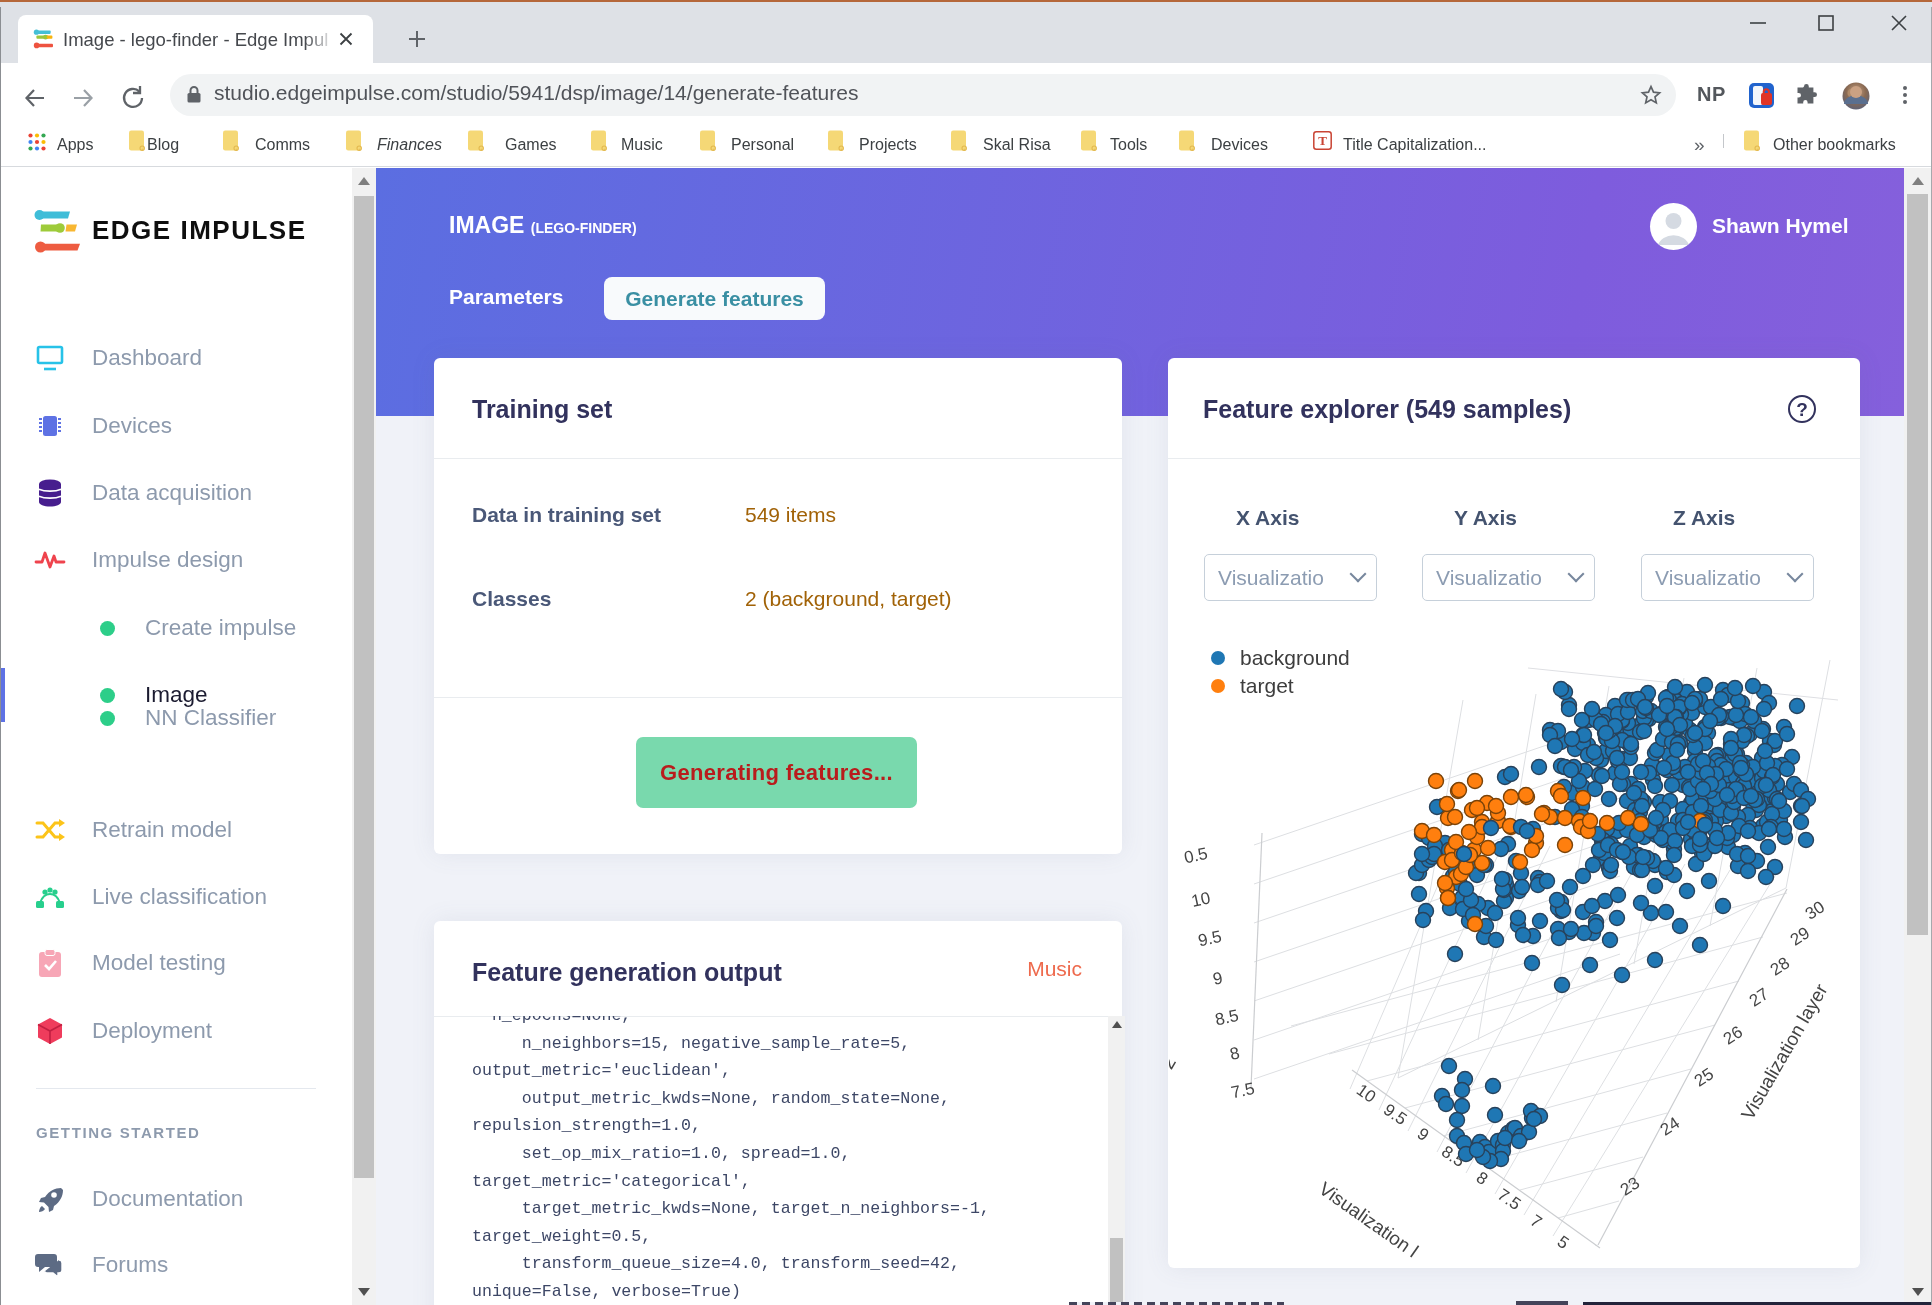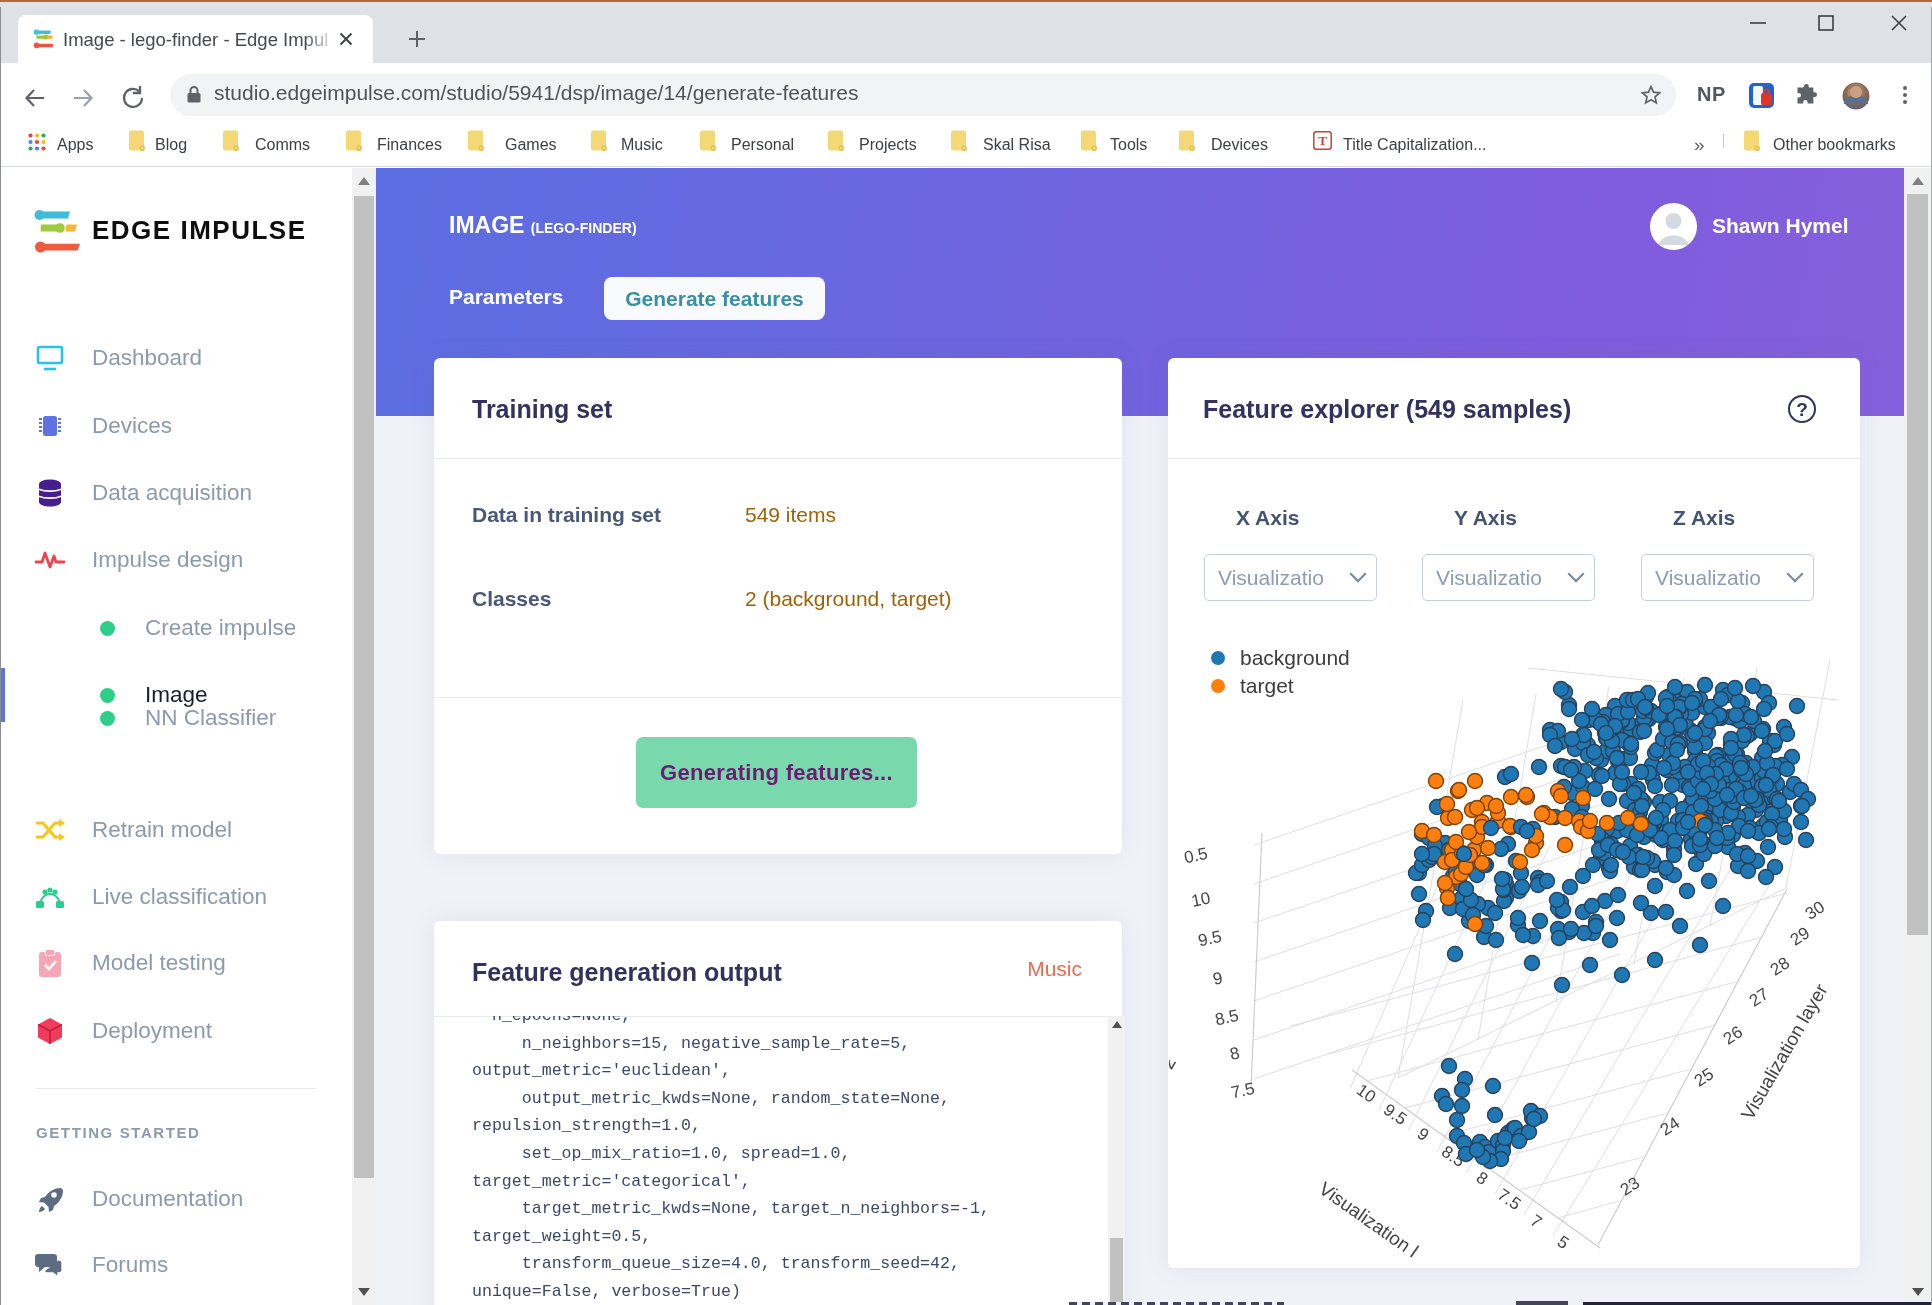--- a/index.html
+++ b/index.html
@@ -41,21 +41,21 @@
 .ptitle small { font-size:14px; font-weight:bold; }
 .ptab1 { left:449px; top:285px; color:#fff; font-size:21px; font-weight:bold; }
 .ptab2 { left:604px; top:277px; width:221px; height:43px; background:#f8fafc; border-radius:8px; color:#3a8fa3; font-size:21px; font-weight:bold; display:flex; align-items:center; justify-content:center;text-align:center; }
 .uavatar { left:1650px; top:203px; width:47px; height:47px; border-radius:50%; background:#fff; overflow:hidden; }
 .uname { left:1712px; top:214px; color:#fff; font-size:21px; font-weight:bold; }
 .card { position:absolute; background:#fff; border-radius:6px; box-shadow:0 0 24px rgba(100,110,140,0.10); }
 .ctitle { position:absolute; left:38px; font-size:25px; color:#32325d; font-weight:bold; }
 .cdiv { position:absolute; left:0; width:100%; height:1px; background:#e9ecef; }
 .rowlbl { position:absolute; left:38px; font-size:21px; color:#4a5878; font-weight:bold; }
 .rowval { position:absolute; left:311px; font-size:21px; color:#a16207; }
-.genbtn { position:absolute; left:202px; top:379px; width:281px; height:71px; background:#79d9ad; border-radius:7px; color:#701a75; font-size:22px; font-weight:bold; display:flex; align-items:center; justify-content:center; letter-spacing:0.3px; }
+.genbtn { position:absolute; left:202px; top:379px; width:281px; height:71px; background:#79d9ad; border-radius:7px; color:#b91c1c; font-size:22px; font-weight:bold; display:flex; align-items:center; justify-content:center; letter-spacing:0.3px; }
 .cancel { position:absolute; right:40px; top:36px; font-size:21px; color:#ee6a4d; }
 .console { position:absolute; left:38px; top:95px; width:630px; height:344px; overflow:hidden; font-family:"Liberation Mono", monospace; font-size:16.6px; line-height:27.6px; color:#3d4766; white-space:pre; }
 .axlbl { position:absolute; top:148px; font-size:21px; color:#44536f; font-weight:bold;margin-left:23px; }
 .sel { position:absolute; top:196px; width:173px; height:47px; border:1px solid #c6d0da; border-radius:5px; color:#8c9cb2; font-size:21px; display:flex; align-items:center; padding-left:13px; }
 .sel .chev { position:absolute; right:12px; top:16px; width:12px; height:12px; border-right:2px solid #77879d; border-bottom:2px solid #77879d; transform:rotate(45deg); margin-top:-3px; }
 .legdot { position:absolute; width:14px; height:14px; border-radius:50%; }
 .legtxt { position:absolute; font-size:21px; color:#3d3d3d; }
 .qmark { position:absolute; right:44px; top:37px; width:28px; height:28px; border:2.2px solid #32325d; border-radius:50%; color:#32325d; font-size:19px; font-weight:bold; text-align:center; line-height:26px; }
 </style>
 </head>
@@ -165,33 +165,33 @@
     <circle cx="9" cy="15.5" r="2.1" fill="#4285f4"></circle>
     <circle cx="15.5" cy="15.5" r="2.1" fill="#ea4335"></circle>
 </svg>
 <div class="abs bk" style="left:57px;">Apps</div>
 
 <svg class="abs fold" style="left:128px;top:130px" width="17" height="21" viewBox="0 0 17 21">
     <rect x="1" y="0.5" width="15" height="20" rx="2.2" fill="#f5d876"></rect>
     <path d="M12.2 20.5 a2.6 2.6 0 0 0 2.6 -2.6 a2.6 2.6 0 0 0 1.2 2.3 z" fill="#e3b94f"></path>
     <circle cx="14.2" cy="18.2" r="2.2" fill="none" stroke="#e3b94f" stroke-width="1.1"></circle>
   </svg>
-<div class="abs bk" style="left:155px;">Blog</div>
+<div class="abs bk" style="left:147px;">Blog</div>
 <svg class="abs fold" style="left:222px;top:130px" width="17" height="21" viewBox="0 0 17 21">
     <rect x="1" y="0.5" width="15" height="20" rx="2.2" fill="#f5d876"></rect>
     <path d="M12.2 20.5 a2.6 2.6 0 0 0 2.6 -2.6 a2.6 2.6 0 0 0 1.2 2.3 z" fill="#e3b94f"></path>
     <circle cx="14.2" cy="18.2" r="2.2" fill="none" stroke="#e3b94f" stroke-width="1.1"></circle>
   </svg>
 <div class="abs bk" style="left:255px;">Comms</div>
 <svg class="abs fold" style="left:345px;top:130px" width="17" height="21" viewBox="0 0 17 21">
     <rect x="1" y="0.5" width="15" height="20" rx="2.2" fill="#f5d876"></rect>
     <path d="M12.2 20.5 a2.6 2.6 0 0 0 2.6 -2.6 a2.6 2.6 0 0 0 1.2 2.3 z" fill="#e3b94f"></path>
     <circle cx="14.2" cy="18.2" r="2.2" fill="none" stroke="#e3b94f" stroke-width="1.1"></circle>
   </svg>
-<div class="abs bk" style="left:377px;">Finances</div>
+<div class="abs bk" style="left:377px;font-style:italic;">Finances</div>
 <svg class="abs fold" style="left:467px;top:130px" width="17" height="21" viewBox="0 0 17 21">
     <rect x="1" y="0.5" width="15" height="20" rx="2.2" fill="#f5d876"></rect>
     <path d="M12.2 20.5 a2.6 2.6 0 0 0 2.6 -2.6 a2.6 2.6 0 0 0 1.2 2.3 z" fill="#e3b94f"></path>
     <circle cx="14.2" cy="18.2" r="2.2" fill="none" stroke="#e3b94f" stroke-width="1.1"></circle>
   </svg>
 <div class="abs bk" style="left:505px;">Games</div>
 <svg class="abs fold" style="left:590px;top:130px" width="17" height="21" viewBox="0 0 17 21">
     <rect x="1" y="0.5" width="15" height="20" rx="2.2" fill="#f5d876"></rect>
     <path d="M12.2 20.5 a2.6 2.6 0 0 0 2.6 -2.6 a2.6 2.6 0 0 0 1.2 2.3 z" fill="#e3b94f"></path>
     <circle cx="14.2" cy="18.2" r="2.2" fill="none" stroke="#e3b94f" stroke-width="1.1"></circle>

